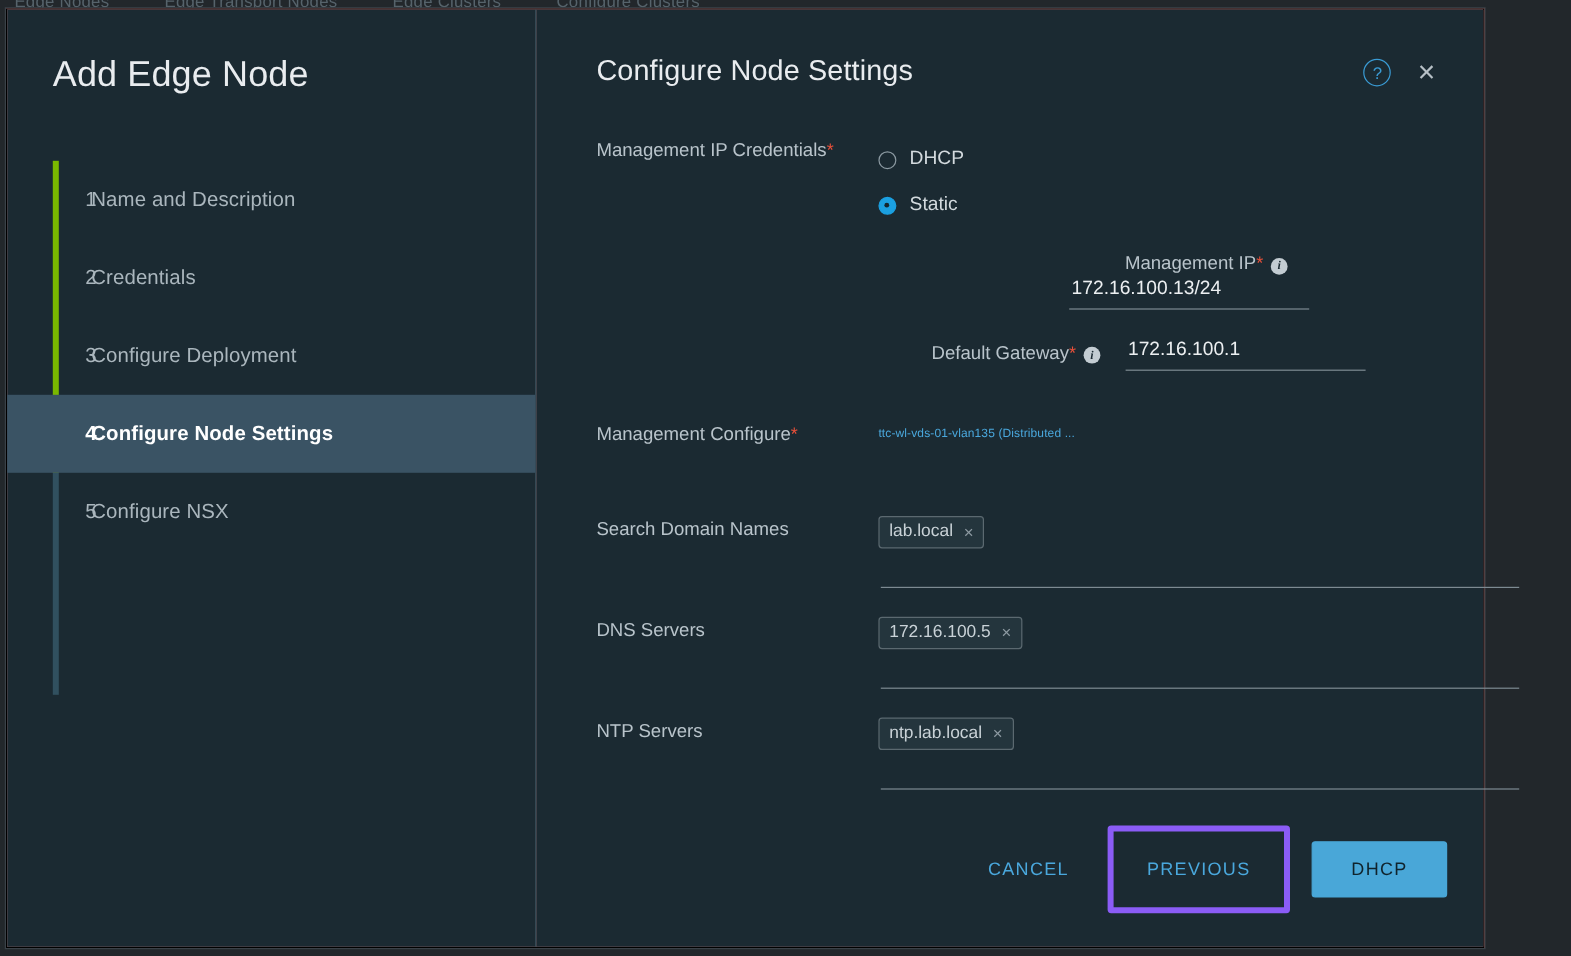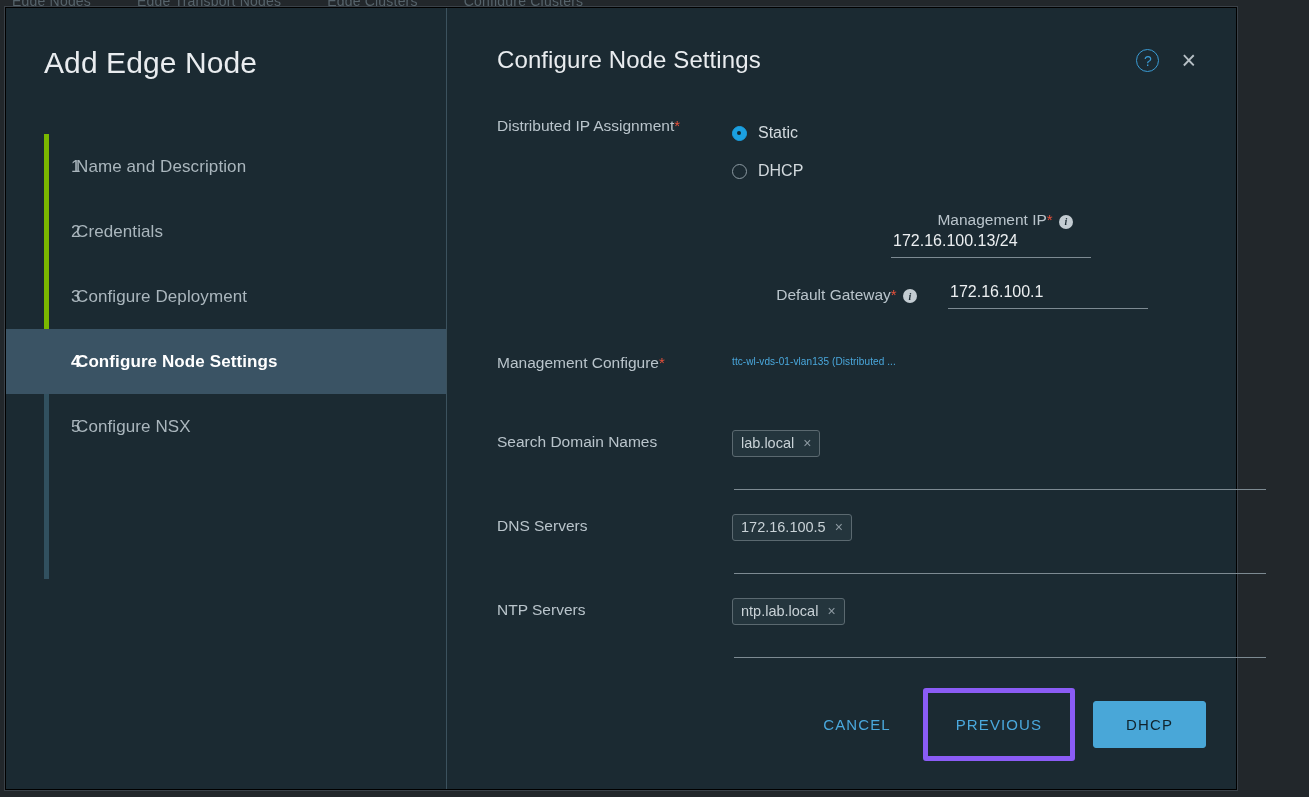--- a/index.html
+++ b/index.html
@@ -342,41 +342,41 @@
       <div id="panel-title">Configure Node Settings</div>
       <div class="hdr-icons">
         <div class="help-icon">?</div>
         <div class="close-icon">×</div>
       </div>
     </div>
 
     <div id="form">
 
       <div class="row" style="margin-bottom:6px;">
-        <div class="flabel"><span>Distributed IP Assignment</span><span class="req">*</span></div>
+        <div class="flabel"><span>Management IP Credentials</span><span class="req">*</span></div>
         <div class="field">
+
+          <div class="radio-line">
+            <span class="radio"></span>
+            <span class="radio-label">DHCP</span>
+          </div>
 
           <div class="radio-line">
             <span class="radio on"></span>
             <span class="radio-label">Static</span>
-          </div>
-
-          <div class="radio-line">
-            <span class="radio"></span>
-            <span class="radio-label">DHCP</span>
           </div>
 
           <div class="sub-field" style="margin-top:21px;flex-direction:column;">
             <span class="sub-label"><span>Management IP</span><span class="req">*</span>
               <span class="info-icon">i</span>
             </span>
             <input class="line-input" type="text" value="172.16.100.13/24" style="">
           </div>
 
-          <div class="sub-field" style="margin-top:22px;gap:10px;">
+          <div class="sub-field" style="margin-top:22px;">
             <span class="sub-label"><span>Default Gateway</span><span class="req">*</span>
               <span class="info-icon">i</span>
             </span>
             <input class="line-input" type="text" value="172.16.100.1" style="">
           </div>
 
         </div>
       </div>
 
       <div class="row" style="margin-top:42px;">

